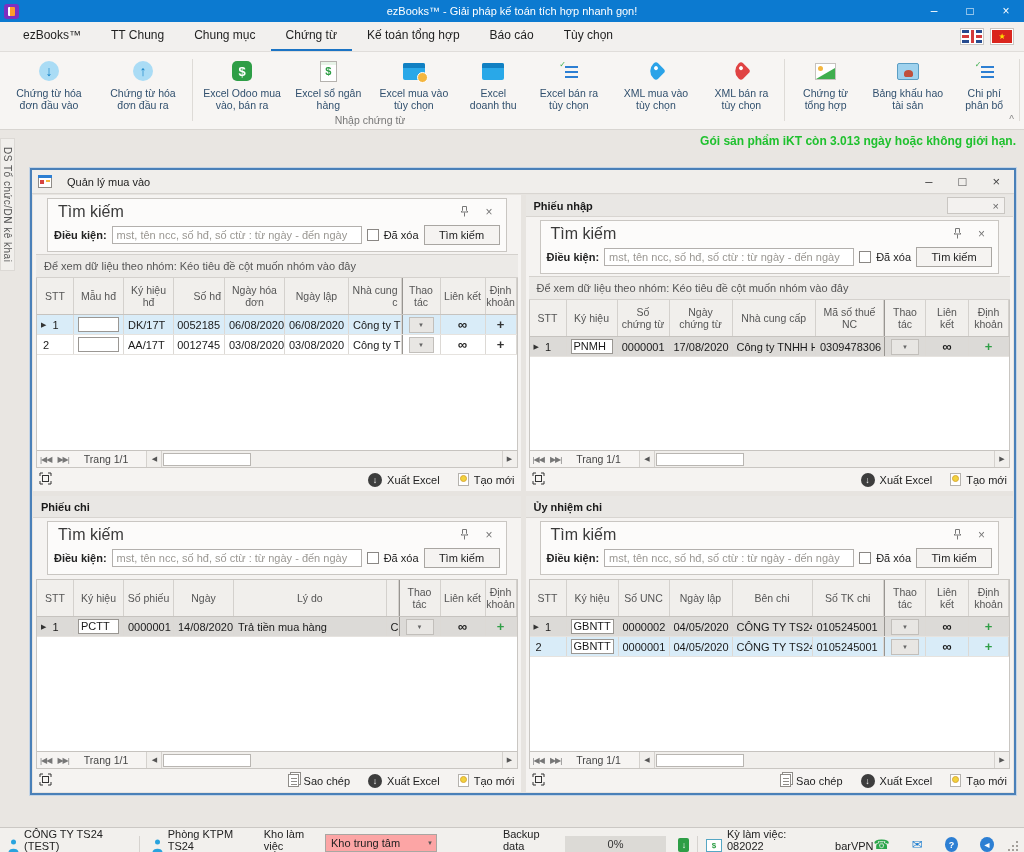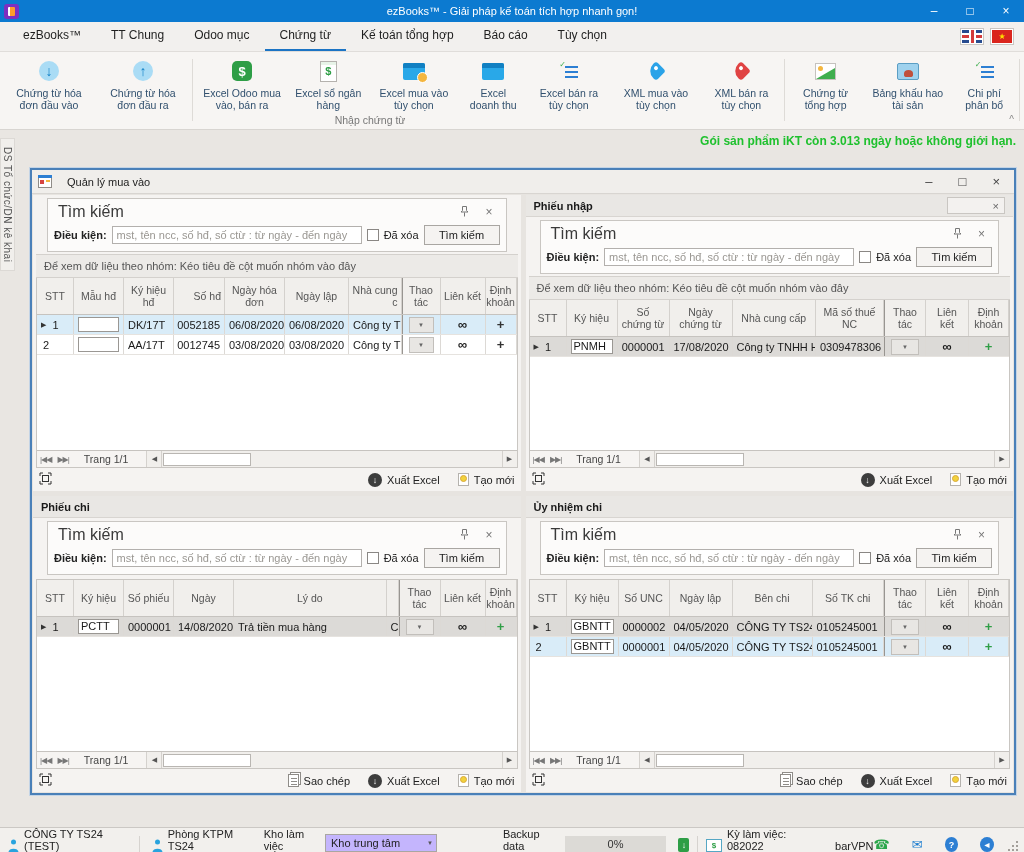--- a/index.html
+++ b/index.html
@@ -122,21 +122,21 @@
   .p1 .cols{grid-template-columns:37px 50px 50px 51px 60px 64px 1fr 39px 45px 31px}
   .p2 .cols{grid-template-columns:37px 51px 52px 63px 1fr 68px 42px 43px 40px}
   .p3 .cols{grid-template-columns:37px 50px 50px 60px 1fr 12px 42px 45px 31px}
   .p4 .cols{grid-template-columns:37px 52px 51px 63px 80px 1fr 42px 43px 40px}
 
   
   .statusbar{position:absolute;left:0;bottom:0;width:100%;height:25px;background:#f2f0ed;border-top:1px solid #cbc8c4;display:flex;align-items:flex-end;font-size:11px;color:#222;padding:0 4px}
   .ssep{width:1px;height:16px;background:#d6d3cf;margin:0 8px}
   .s-ic{margin:0 5px 0 4px;display:flex}
   .ws-label{margin:0 4px 0 10px}
-  .ws-combo{width:122px;height:18px;background:#c4b5fd;border:1px solid #a9a6a2;display:flex;align-items:center;padding:0 3px 0 5px}
+  .ws-combo{width:122px;height:18px;background:#fca5a5;border:1px solid #a9a6a2;display:flex;align-items:center;padding:0 3px 0 5px}
   .ws-combo .dcaret{margin-left:auto;font-size:6px;color:#555}
   .backup-label{margin-left:66px}
   .progress{width:112px;height:16px;background:#dcdad6;display:flex;align-items:center;justify-content:center;color:#333;margin-left:6px}
   .dl-icon{width:12px;height:14px;background:#2e9e46;border-radius:2px;color:#fff;font-size:9px;display:flex;align-items:center;justify-content:center;margin-left:12px;font-weight:bold}
   .period-icon{width:17px;height:13px;background:#fff;border:1px solid #56a7c4;font-size:8px;color:#2e9e46;display:flex;align-items:center;justify-content:center;margin-right:5px;font-weight:bold}
   .vpn{margin-left:18px}
   .s-phone{color:#2aa64a;font-size:13px;margin-left:auto}
   .s-mail{color:#1f7fd0;font-size:13px;margin-left:22px}
   .circle-btn{width:15px;height:15px;border-radius:50%;background:#2d7fd3;color:#fff;display:flex;align-items:center;justify-content:center;font-size:9px;font-weight:bold;margin-left:22px}
   .circle-btn .tiny{font-size:6px}
@@ -152,21 +152,21 @@
   <span class="tb-controls">
     <span class="tb-btn">–</span>
     <span class="tb-btn">□</span>
     <span class="tb-btn">×</span>
   </span>
 </div>
 
 <div class="menubar">
   <span class="menu-item">ezBooks™</span>
   <span class="menu-item">TT Chung</span>
-  <span class="menu-item">Odoo mục</span>
+  <span class="menu-item">Chung mục</span>
   <span class="menu-item active">Chứng từ</span>
   <span class="menu-item">Kế toán tổng hợp</span>
   <span class="menu-item">Báo cáo</span>
   <span class="menu-item">Tùy chọn</span>
   <span class="flags">
     <span class="flagbox">
         <span class="flag-uk"></span>
       </span>
     <span class="flagbox">
         <span class="flag-vn">

